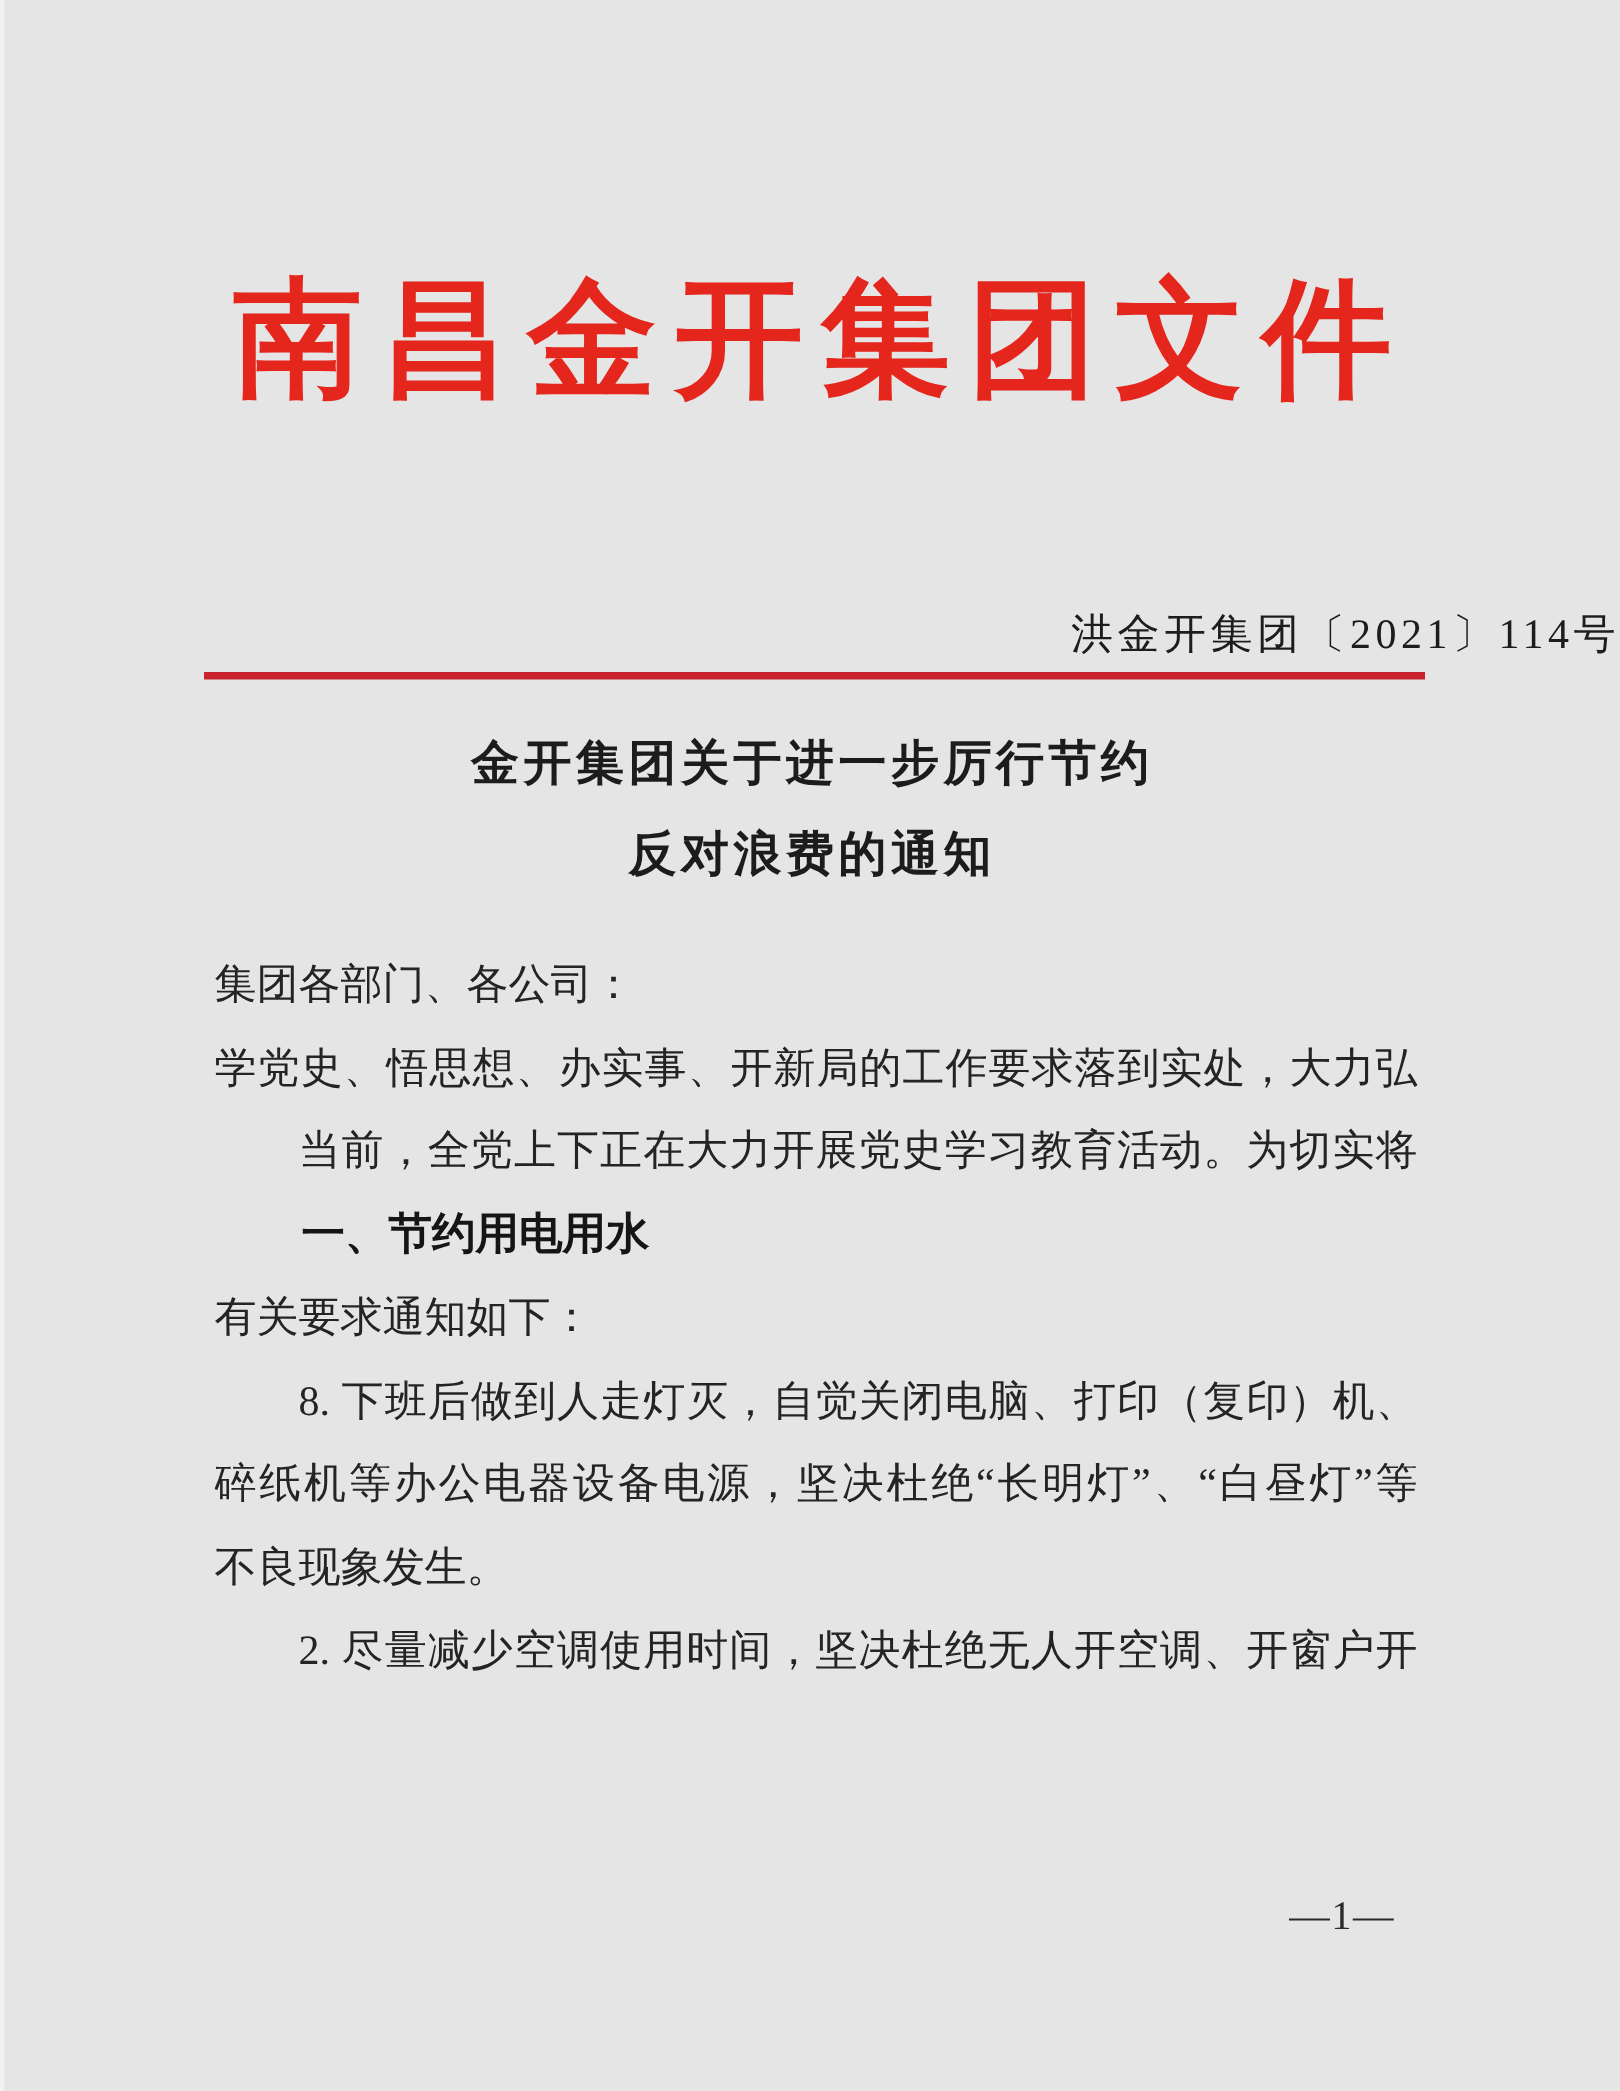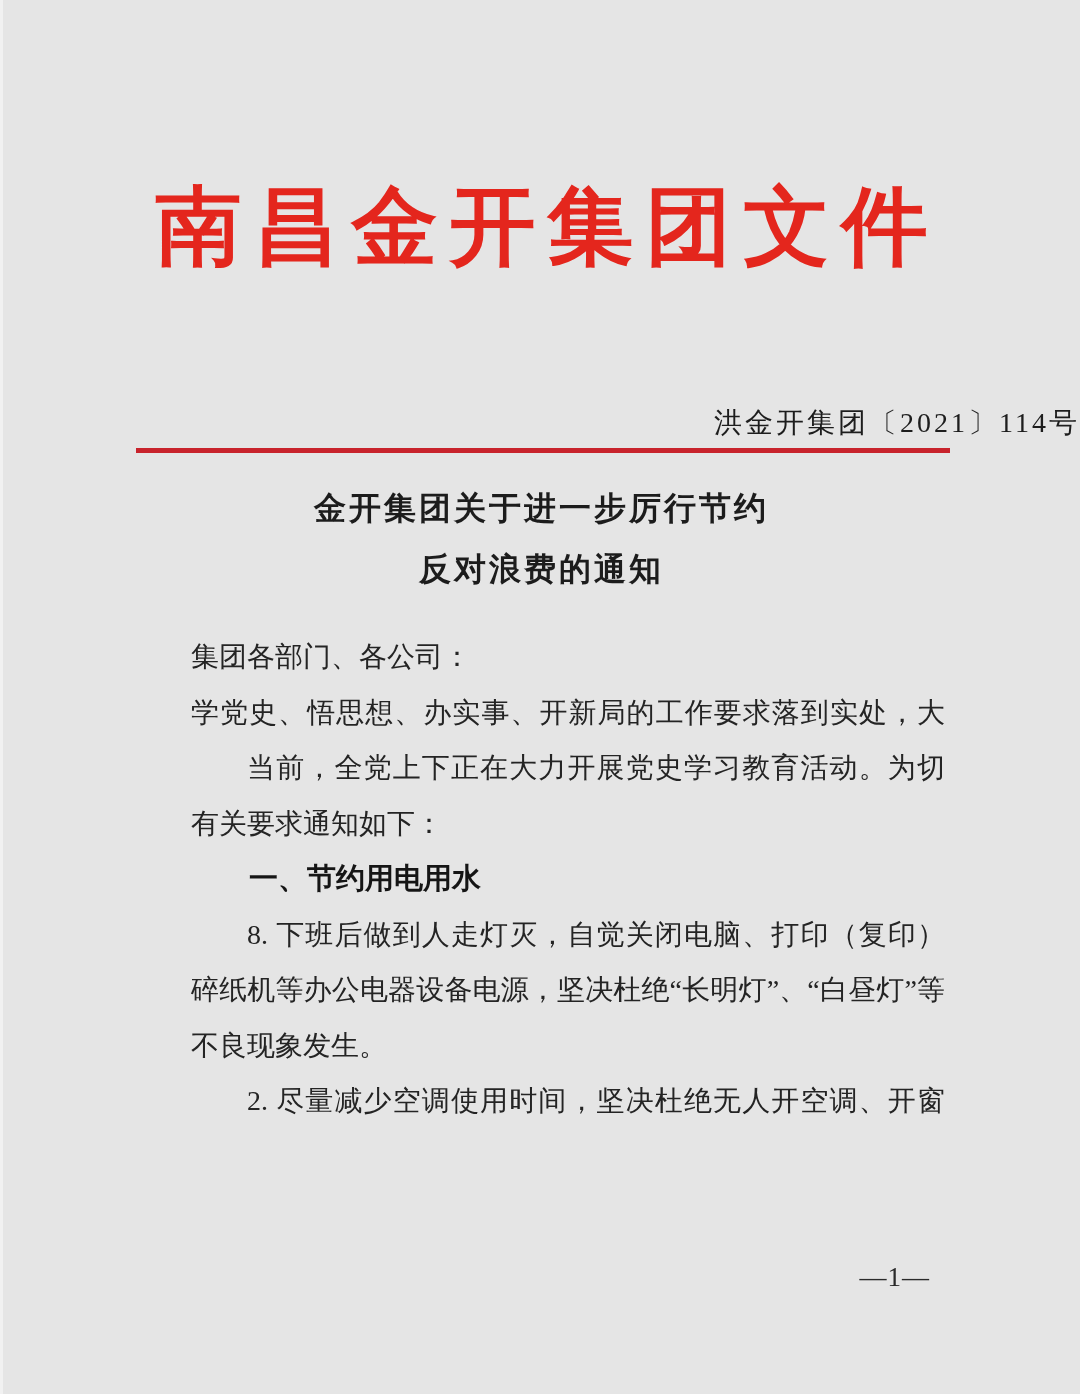--- a/index.html
+++ b/index.html
@@ -22,21 +22,21 @@
   }
   .doc-title{
     position:absolute;top:478px;left:0;width:100%;text-align:center;
     font-family:"Liberation Sans","DejaVu Sans",sans-serif;font-weight:700;
     font-size:32px;line-height:61px;color:#1c1c1c;letter-spacing:3px;
   }
   .body-text{
     position:absolute;top:629px;left:140px;width:802px;
     font-size:28px;color:#242424;
   }
-  .line{line-height:55.5px;height:55.5px;overflow:hidden;margin-left:48px;}
+  .line{line-height:55.5px;height:55.5px;overflow:hidden;}
   .line.indent{text-indent:2em;}
   .line.justify{text-align:justify;text-align-last:justify;}
   .line.heading{
     font-family:"Liberation Sans","DejaVu Sans",sans-serif;
     font-weight:700;font-size:29px;color:#151515;
   }
   .page-number{
     position:absolute;top:1262px;right:150px;
     font-size:27px;letter-spacing:1px;color:#2a2a2a;
   }
@@ -54,22 +54,22 @@
 
   <div class="doc-title">
     <div>金开集团关于进一步厉行节约</div>
     <div>反对浪费的通知</div>
   </div>
 
   <div class="body-text">
     <div class="line">集团各部门、各公司：</div>
     <div class="line justify">学党史、悟思想、办实事、开新局的工作要求落到实处，大力弘</div>
     <div class="line indent justify">当前，全党上下正在大力开展党史学习教育活动。为切实将</div>
+    <div class="line indent heading">一、节约用电用水</div>
     <div class="line">有关要求通知如下：</div>
-    <div class="line indent heading">一、节约用电用水</div>
     <div class="line indent justify">8. 下班后做到人走灯灭，自觉关闭电脑、打印（复印）机、</div>
     <div class="line justify">碎纸机等办公电器设备电源，坚决杜绝“长明灯”、“白昼灯”等</div>
     <div class="line">不良现象发生。</div>
     <div class="line indent justify">2. 尽量减少空调使用时间，坚决杜绝无人开空调、开窗户开</div>
   </div>
 
   <div class="page-number">—1—</div>
 
 </div>
 

